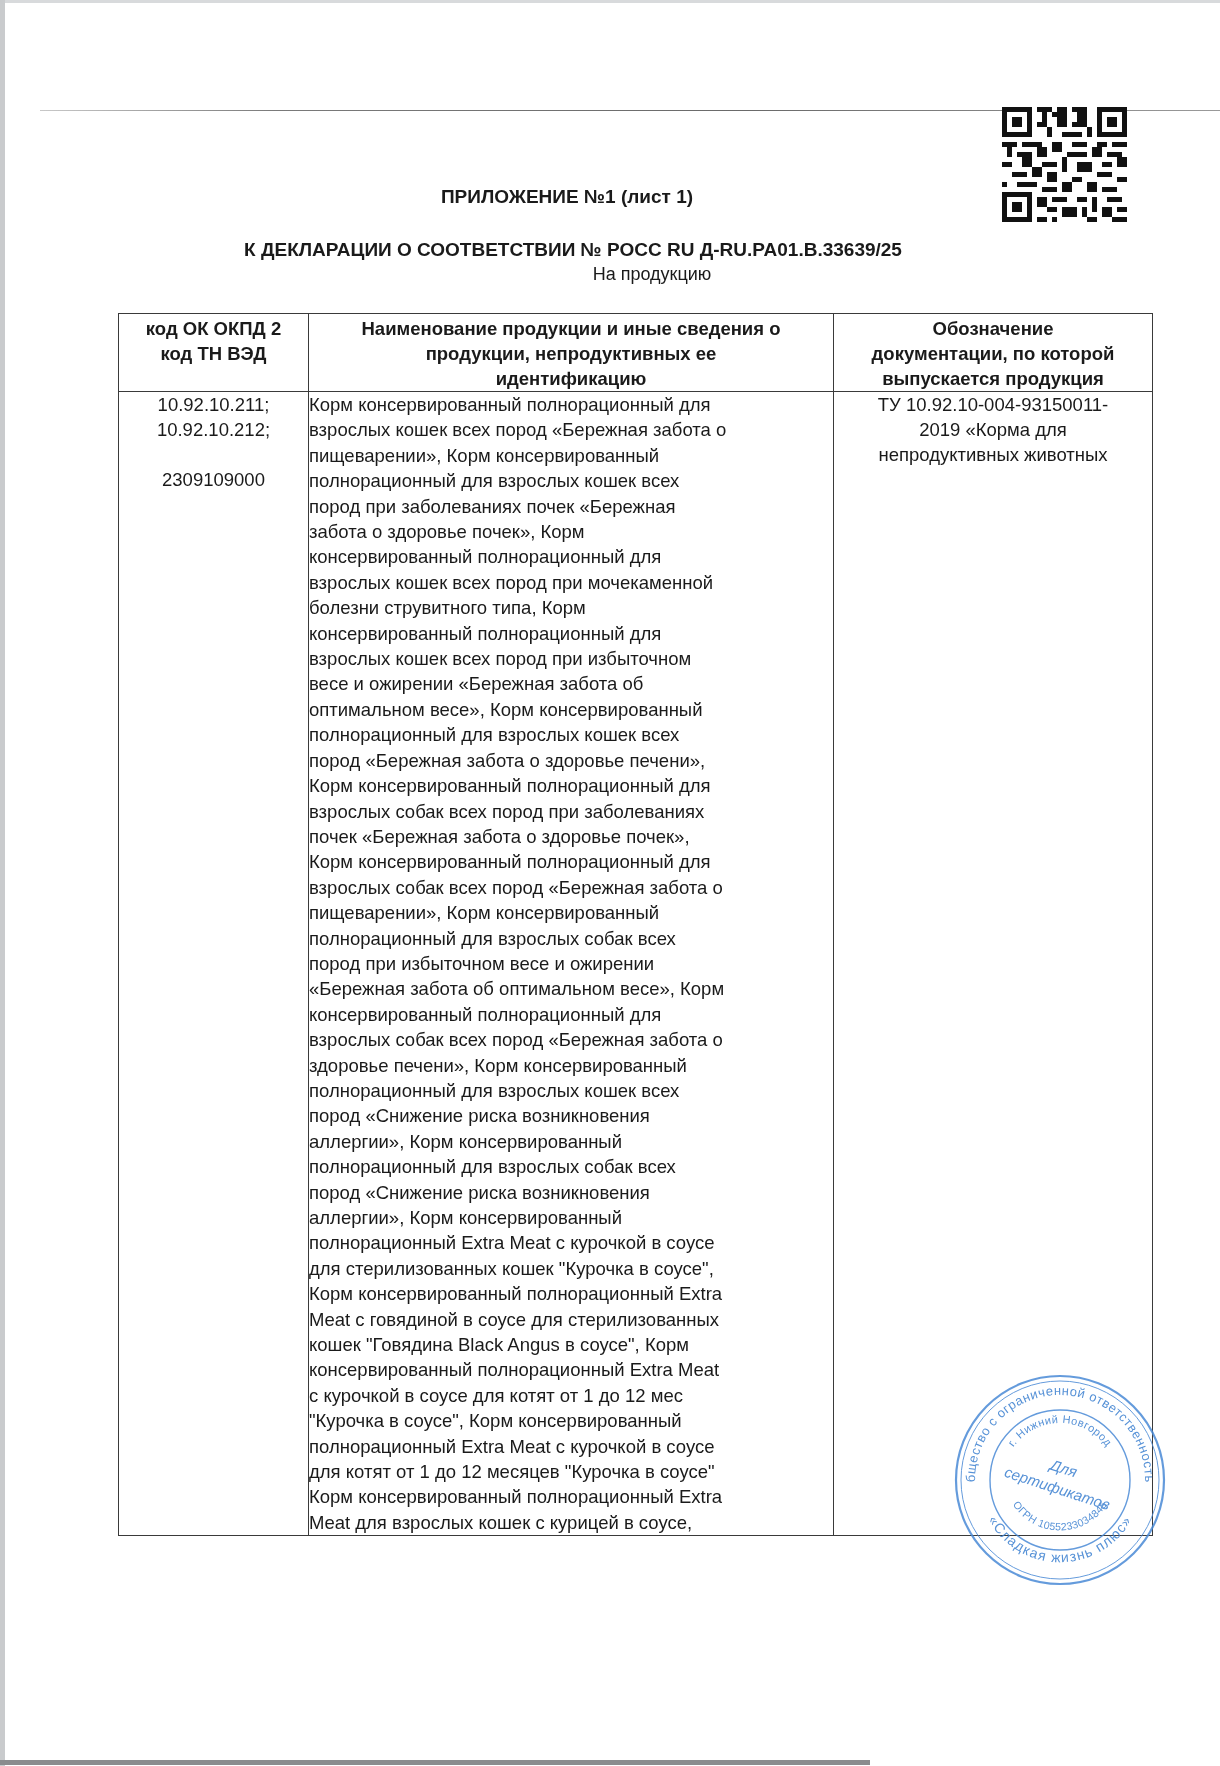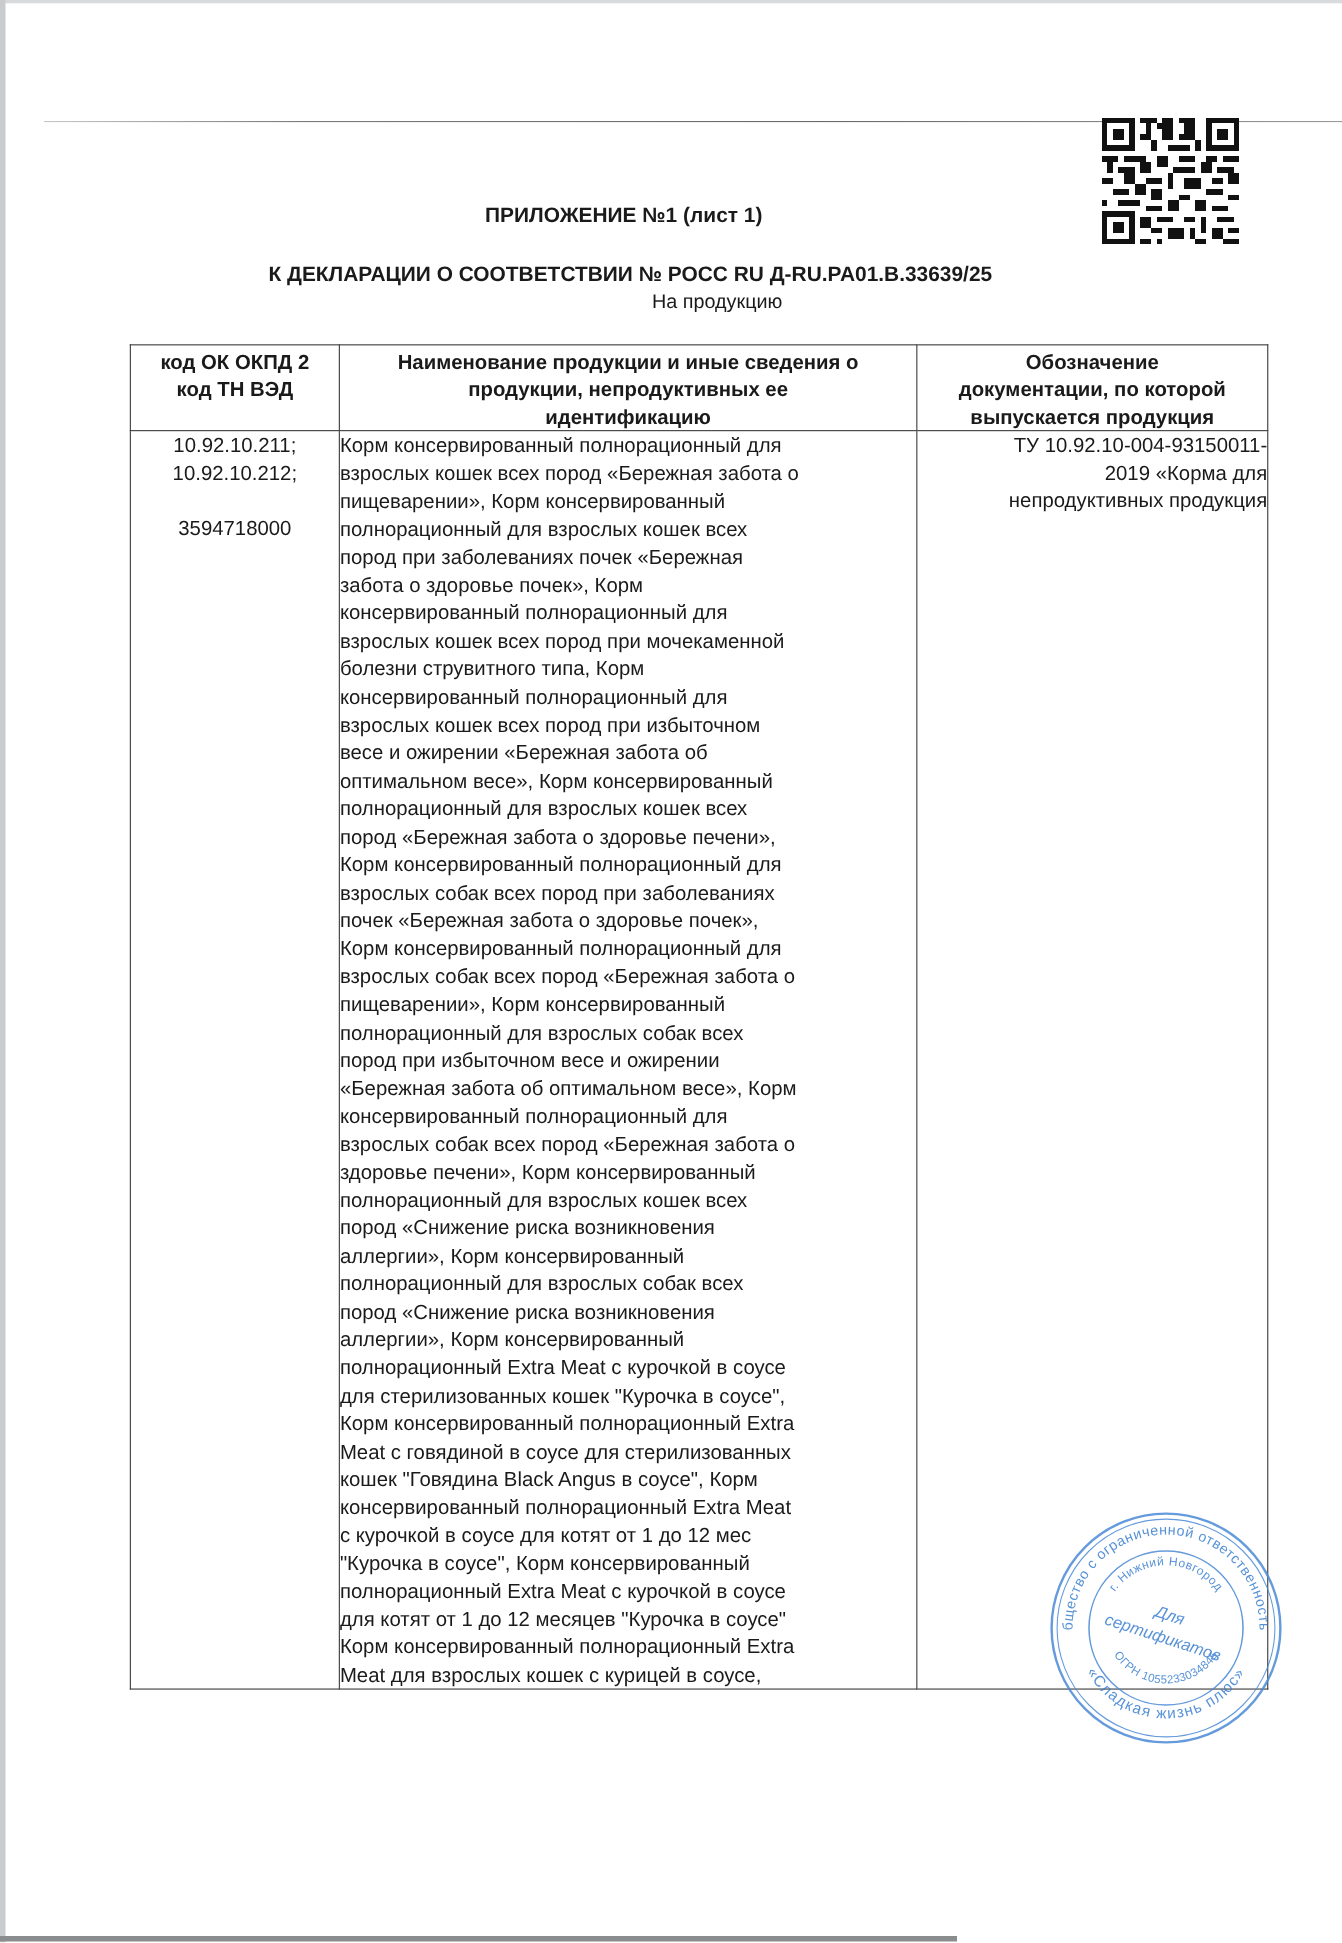--- a/index.html
+++ b/index.html
@@ -62,21 +62,21 @@
   td.codes div { height: 25px; }
   td.codes .gap { height: 25px; }
   td.desc {
     font-size: 18.5px; line-height: 25.4px; padding: 2px 6px 0 9px;
     height: 1137px; overflow: hidden;
   }
   td.desc .ln { white-space: nowrap; display: block; }
   td.doc {
     text-align: center; font-size: 18.5px; line-height: 25px; padding-top: 2px;
   }
-  td.doc div { height: 25px; text-align: right; }
+  td.doc div { height: 25px; }
 
   .stamp {
     position: absolute; left: 953px; top: 1373px; width: 214px; height: 214px;
   }
 </style>
 </head>
 <body>
 
 <div class="scan-top"></div>
 <div class="scan-left"></div>
@@ -186,21 +186,21 @@
         <div>выпускается продукция</div>
       </th>
     </tr>
   </thead>
   <tbody>
     <tr>
       <td class="codes">
         <div>10.92.10.211;</div>
         <div>10.92.10.212;</div>
         <div class="gap"></div>
-        <div>3594718000</div>
+        <div>2309109000</div>
       </td>
       <td class="desc" id="desc-cell">
           <span class="ln">Корм консервированный полнорационный для</span>
           <span class="ln">взрослых кошек всех пород «Бережная забота о</span>
           <span class="ln">пищеварении», Корм консервированный</span>
           <span class="ln">полнорационный для взрослых кошек всех</span>
           <span class="ln">пород при заболеваниях почек «Бережная</span>
           <span class="ln">забота о здоровье почек», Корм</span>
           <span class="ln">консервированный полнорационный для</span>
           <span class="ln">взрослых кошек всех пород при мочекаменной</span>
@@ -238,21 +238,21 @@
           <span class="ln">с курочкой в соусе для котят от 1 до 12 мес</span>
           <span class="ln">"Курочка в соусе", Корм консервированный</span>
           <span class="ln">полнорационный Extra Meat с курочкой в соусе</span>
           <span class="ln">для котят от 1 до 12 месяцев "Курочка в соусе"</span>
           <span class="ln">Корм консервированный полнорационный Extra</span>
           <span class="ln">Meat для взрослых кошек с курицей в соусе,</span>
         </td>
       <td class="doc">
         <div>ТУ 10.92.10-004-93150011-</div>
         <div>2019 «Корма для</div>
-        <div>непродуктивных продукция</div>
+        <div>непродуктивных животных</div>
       </td>
     </tr>
   </tbody>
 </table>
 
 <svg class="stamp" viewBox="0 0 214 214">
   <defs>
     <path id="arcTop" d="M 22 107 A 85 85 0 0 1 192 107"></path>
     <path id="arcBottom" d="M 26 120 A 82 82 0 0 0 188 120"></path>
     <path id="arcInnerTop" d="M 50 107 A 57 57 0 0 1 164 107"></path>

